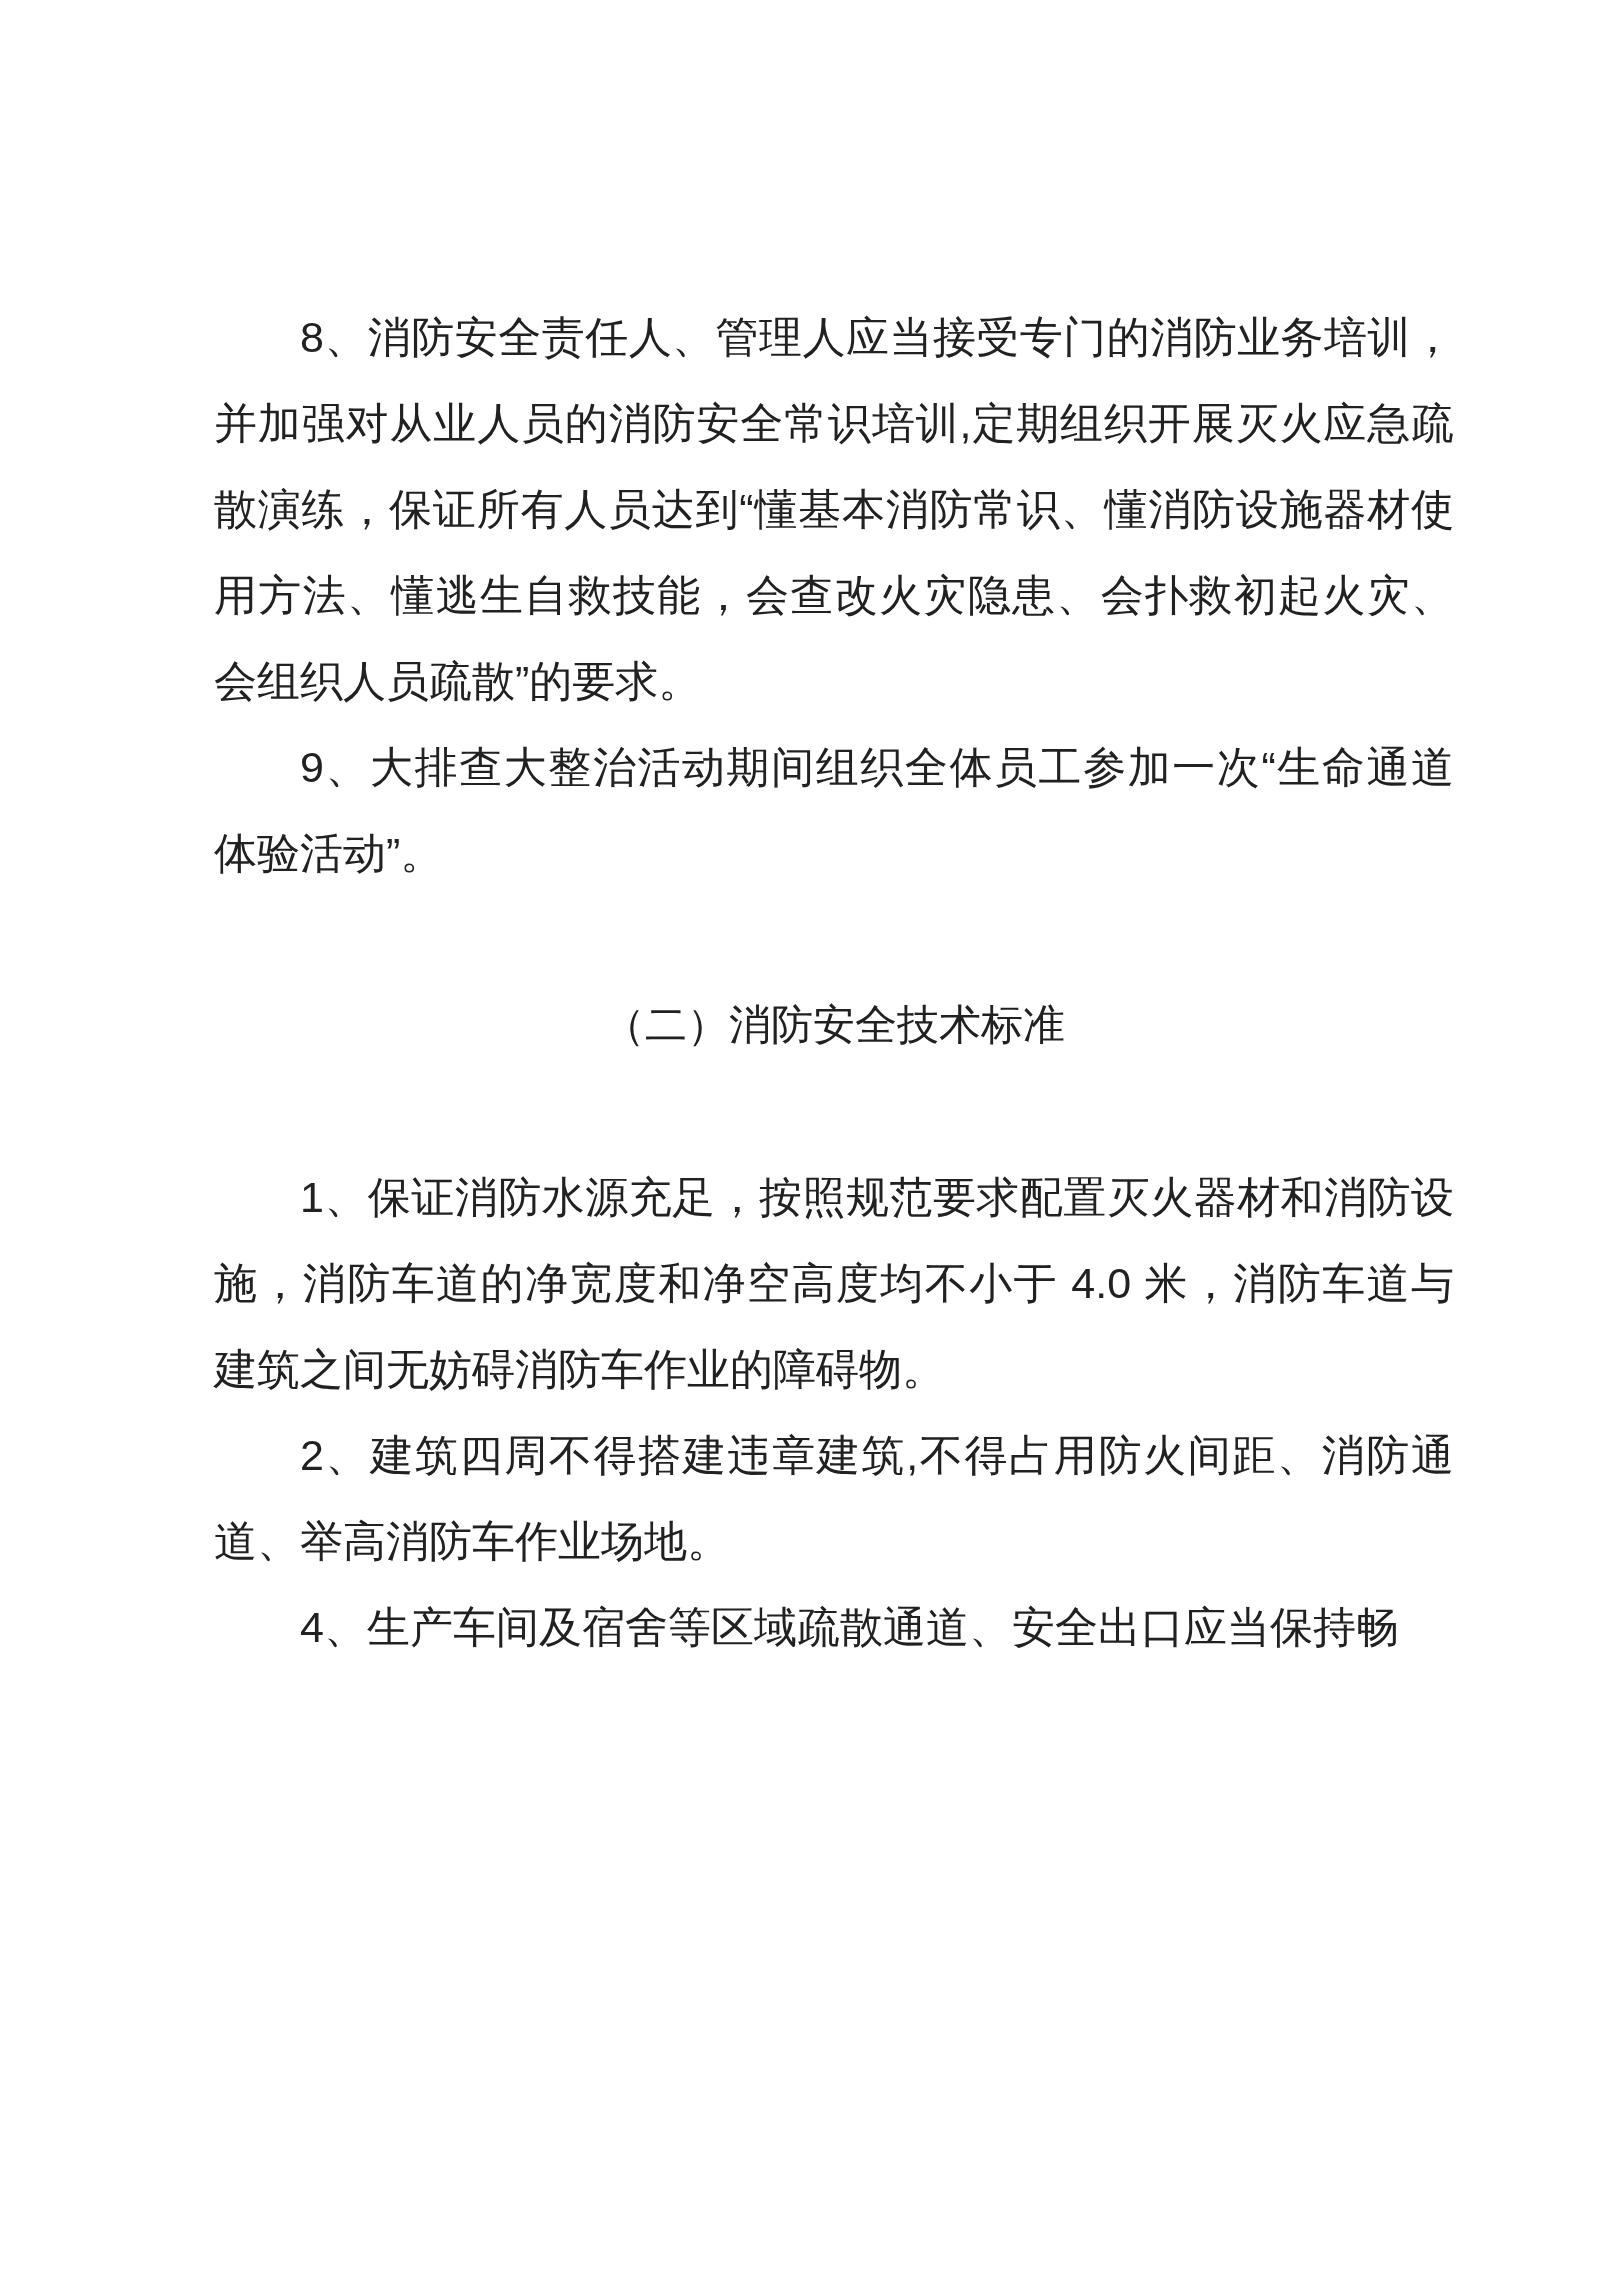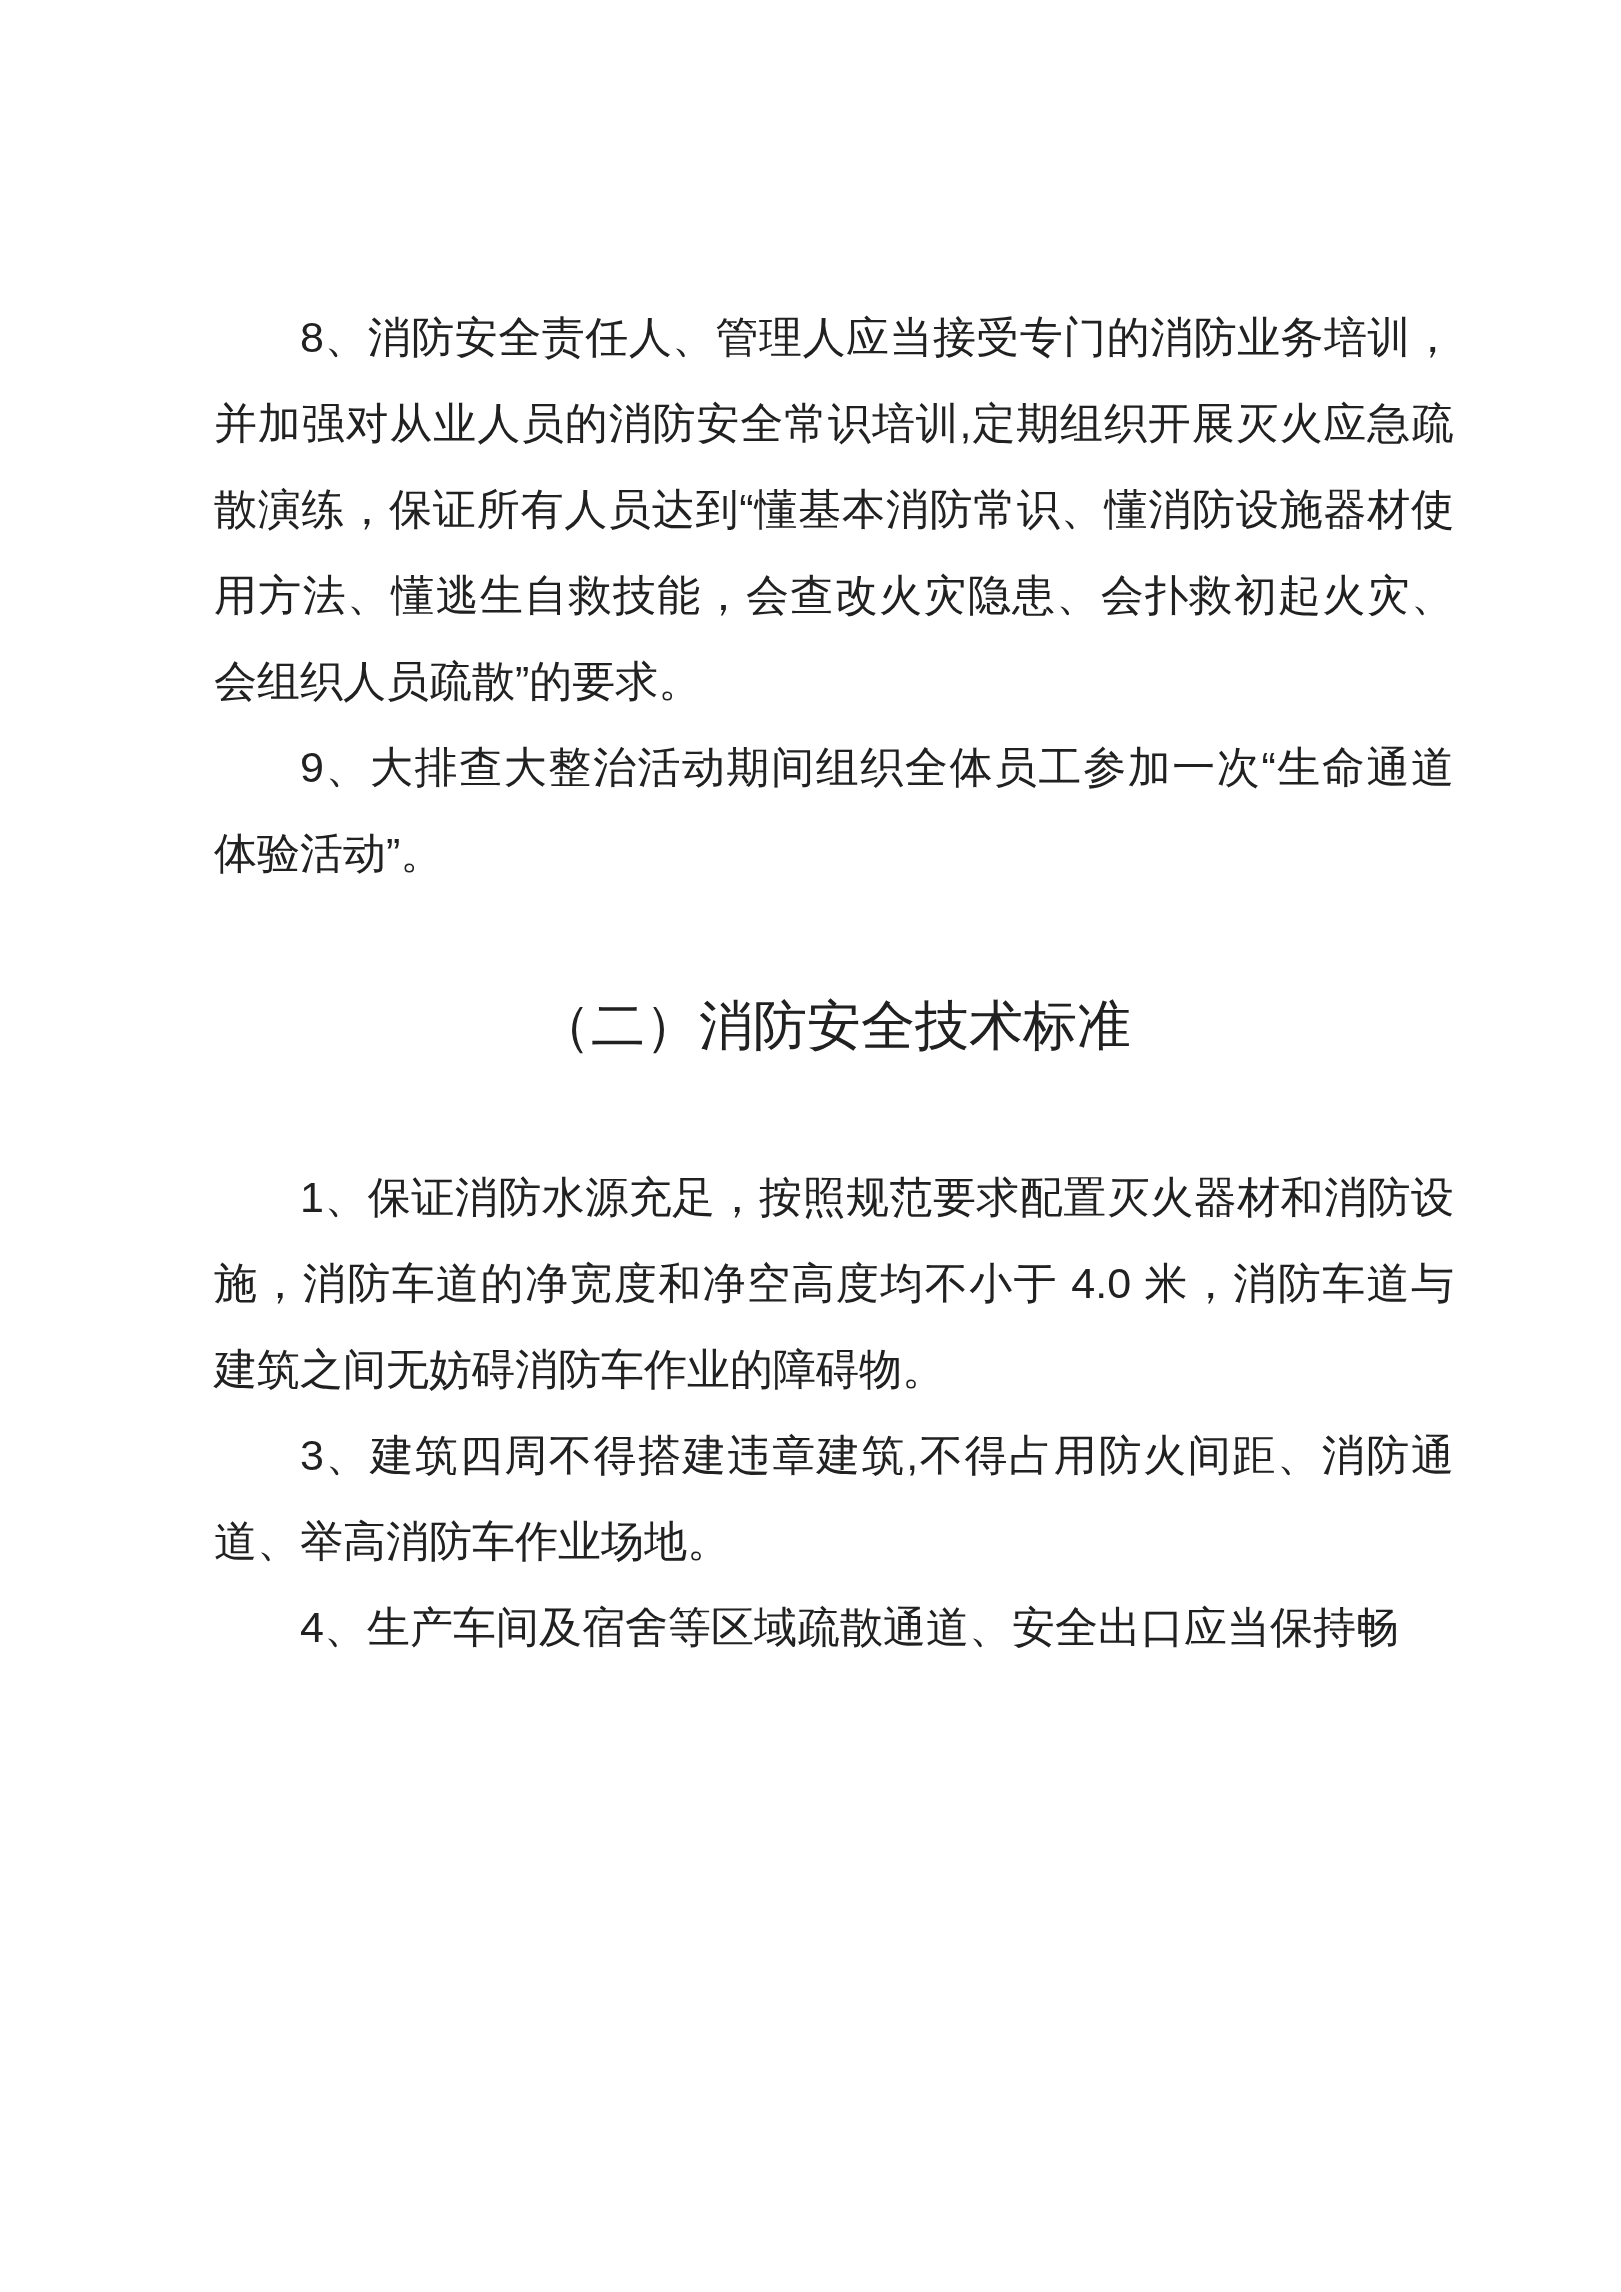--- a/index.html
+++ b/index.html
@@ -23,39 +23,39 @@
   .para {
     margin: 0;
     text-indent: 2em;
     text-align: justify;
     text-justify: inter-character;
     word-break: break-all;
     overflow-wrap: break-word;
   }
   .section-heading {
     margin: 86px 0;
-    font-size: 54px;
+    font-size: 42px;
     font-weight: normal;
     text-align: center;
     text-indent: 0;
     line-height: 86px;
   }
 </style>
 </head>
 <body>
 
 <div class="page">
 
   <p class="para">8、消防安全责任人、管理人应当接受专门的消防业务培训，并加强对从业人员的消防安全常识培训,定期组织开展灭火应急疏散演练，保证所有人员达到“懂基本消防常识、懂消防设施器材使用方法、懂逃生自救技能，会查改火灾隐患、会扑救初起火灾、会组织人员疏散”的要求。</p>
 
   <p class="para">9、大排查大整治活动期间组织全体员工参加一次“生命通道体验活动”。</p>
 
   <h2 class="section-heading">（二）消防安全技术标准</h2>
 
   <p class="para">1、保证消防水源充足，按照规范要求配置灭火器材和消防设施，消防车道的净宽度和净空高度均不小于 4.0 米，消防车道与建筑之间无妨碍消防车作业的障碍物。</p>
 
-  <p class="para">3、建筑四周不得搭建违章建筑,不得占用防火间距、消防通道、举高消防车作业场地。</p>
+  <p class="para">2、建筑四周不得搭建违章建筑,不得占用防火间距、消防通道、举高消防车作业场地。</p>
 
 
   <p class="para">4、生产车间及宿舍等区域疏散通道、安全出口应当保持畅</p>
 
 </div>
 
 
 </body></html>

